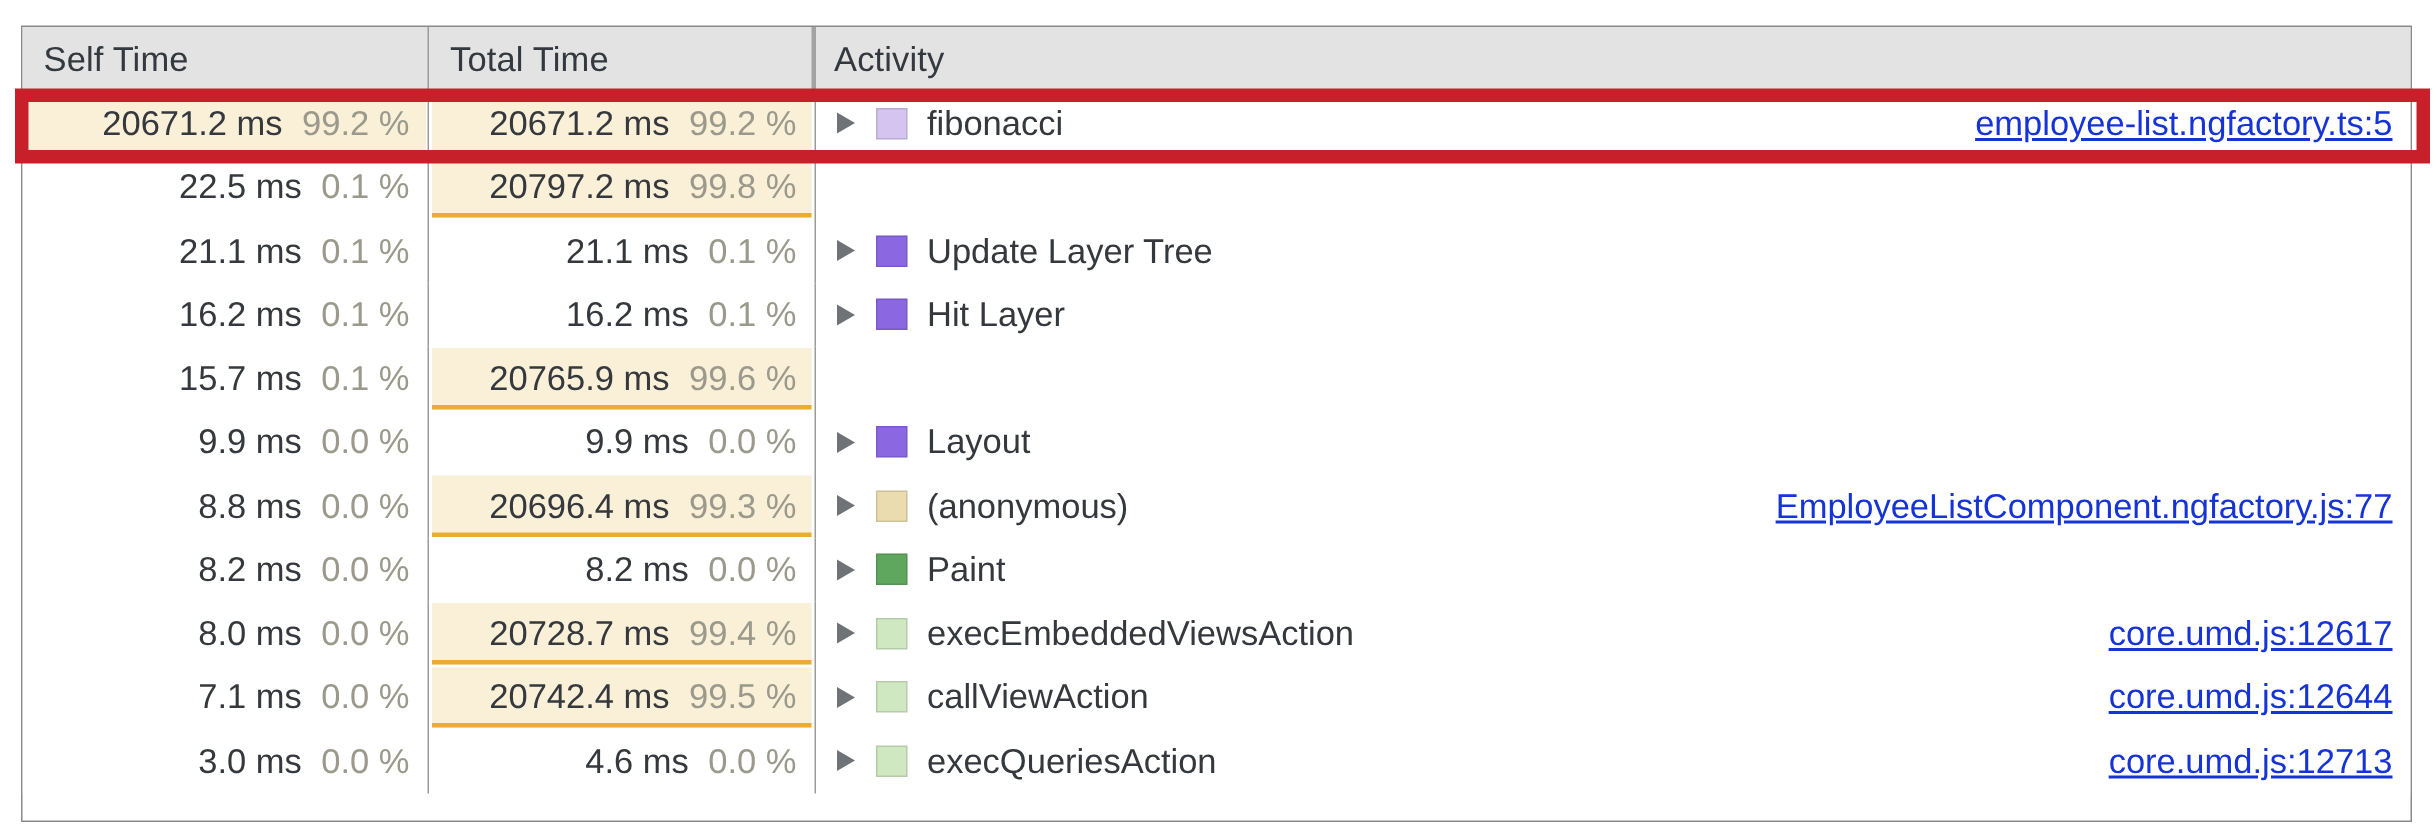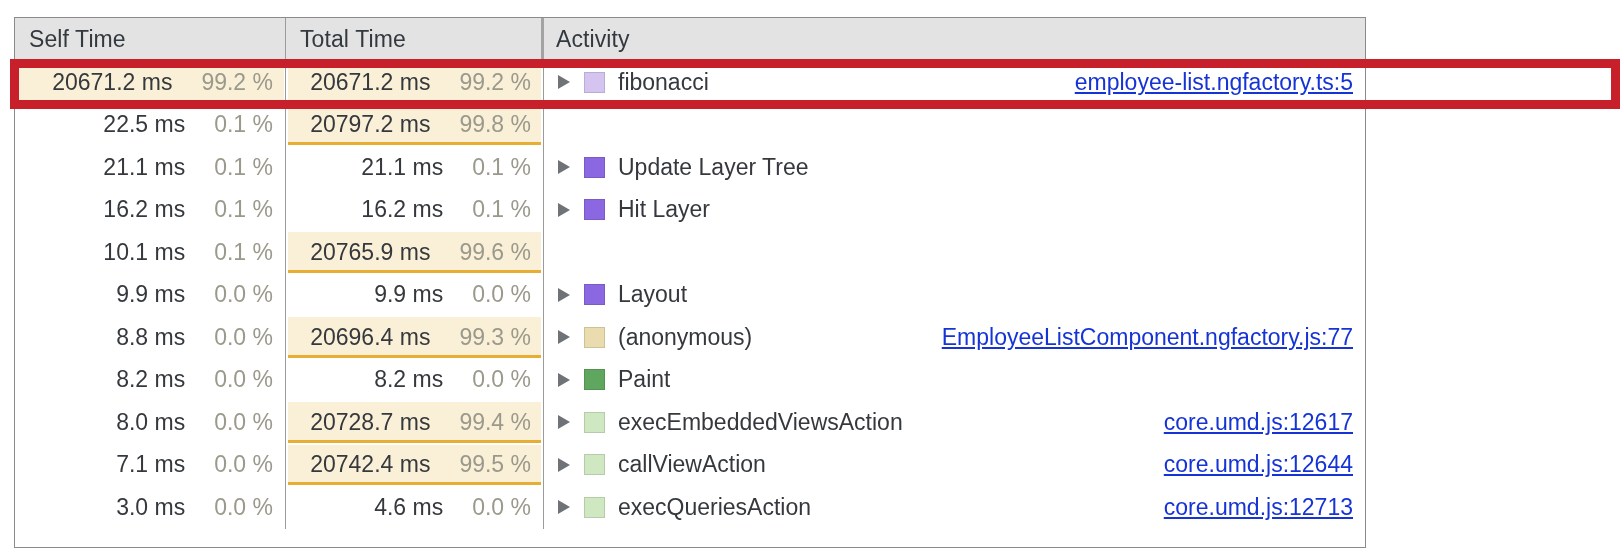--- a/index.html
+++ b/index.html
@@ -17,21 +17,21 @@
     width: 1624px;
     height: 560px;
     background: #ffffff;
   }
 
   
   .table {
     position: absolute;
     left: 14px;
     top: 17px;
-    width: 1352px;
+    width: 1594px;
     height: 531px;
     box-sizing: border-box;
     border: 1px solid #8a8a8a;
     border-top: 1px solid #8a8a8a;
     background: #ffffff;
     overflow: hidden;
   }
 
   
   .header-row {
@@ -73,21 +73,21 @@
     white-space: nowrap;
   }
   .cell-num.self  { width: 271px; border-right: 1px solid #9b9b9b; padding-right: 12px; }
   .cell-num.total { width: 258px; border-right: 1px solid #9b9b9b; padding-right: 12px; }
 
   .num-inner {
     position: relative;
     z-index: 2;
     display: flex;
     align-items: center;
-    gap: 29px;
+    gap: 13px;
   }
   .ms  { color: #35393e; }
   .pct { color: #9a998c; }
 
   
   .hl {
     position: absolute;
     left: 2px;
     right: 2px;
     top: 1px;
@@ -257,21 +257,21 @@
           </div>
           <div class="cell-act">
             <span class="disclosure"></span>
             <span class="swatch" style="background: rgb(139, 104, 226);"></span>
             <span class="act-label">Hit Layer</span>
           </div>
         </div>
         <div class="row">
           <div class="cell-num self">
             <div class="num-inner">
-              <span class="ms">10.1 ms</span>
+              <span class="ms">15.7 ms</span>
               <span class="pct">0.1 %</span>
             </div>
           </div>
           <div class="cell-num total">
             <div class="hl"></div>
             <div class="num-inner">
               <span class="ms">20765.9 ms</span>
               <span class="pct">99.6 %</span>
             </div>
           </div>

